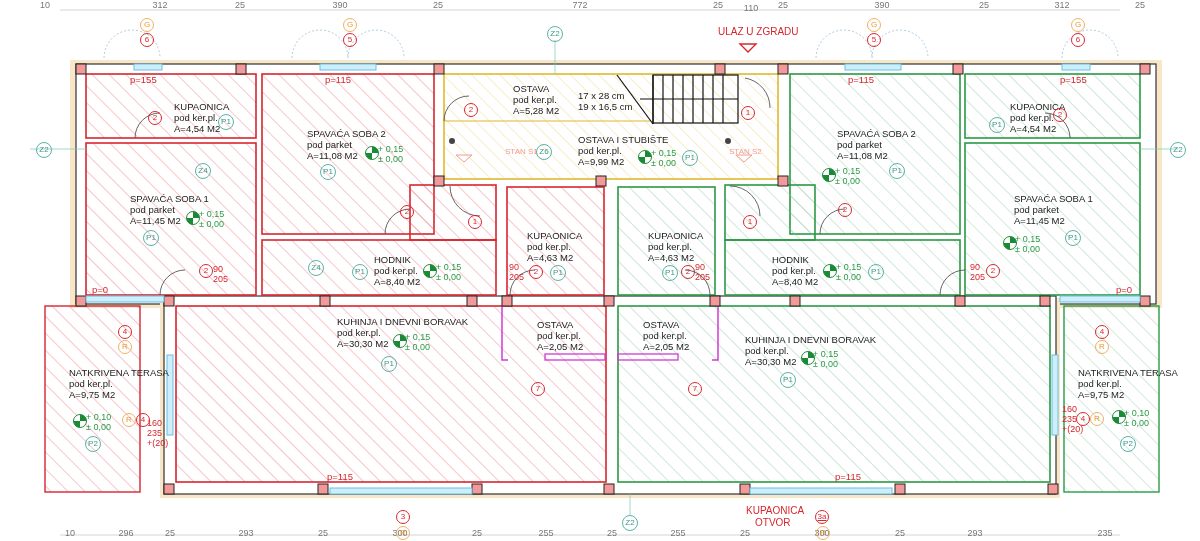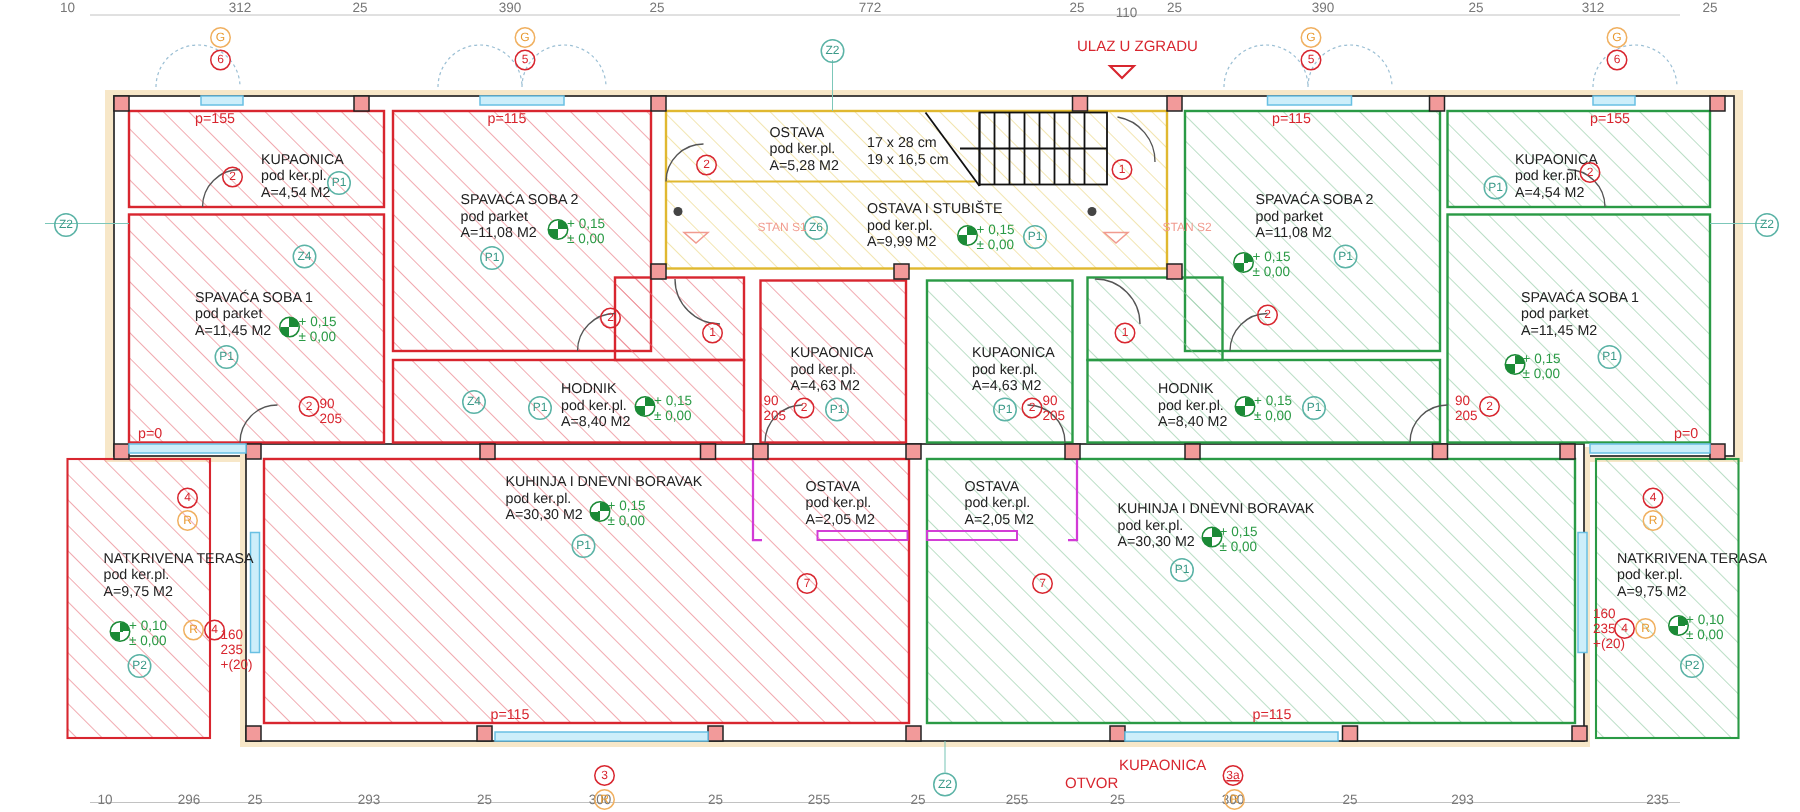--- a/index.html
+++ b/index.html
@@ -184,21 +184,21 @@
 <div class="dim" style="left:612px;top:528px;">25</div>
 <div class="dim" style="left:678px;top:528px;">255</div>
 <div class="dim" style="left:745px;top:528px;">25</div>
 <div class="dim" style="left:822px;top:528px;">300</div>
 <div class="dim" style="left:900px;top:528px;">25</div>
 <div class="dim" style="left:975px;top:528px;">293</div>
 <div class="dim" style="left:1105px;top:528px;">235</div>
 
 <div class="entry" style="left:718px;top:26px;">ULAZ U ZGRADU</div>
 <div class="entry" style="left:746px;top:505px;">KUPAONICA</div>
-<div class="entry" style="left:710px;top:517px;">OTVOR</div>
+<div class="entry" style="left:755px;top:517px;">OTVOR</div>
 
 <div class="tag" style="left:36px;top:142px;">Z2</div>
 <div class="tag" style="left:1170px;top:142px;">Z2</div>
 <div class="tag" style="left:547px;top:26px;">Z2</div>
 <div class="tag" style="left:622px;top:515px;">Z2</div>
 <div class="tag" style="left:536px;top:144px;">Z6</div>
 <div class="tag" style="left:195px;top:163px;">Z4</div>
 <div class="tag" style="left:308px;top:260px;">Z4</div>
 
 <div class="lbl" style="left:174px;top:101px;">
@@ -299,21 +299,21 @@
   <div>pod ker.pl.</div>
   <div>A=9,99 M2</div>
 </div>
 <div class="elev-sym" style="left:638px;top:150px;"></div>
 <div class="elev" style="left:651px;top:148px;">
     <div>+ 0,15</div>
     <div>± 0,00</div>
   </div>
 <div class="tag" style="left:682px;top:150px;">P1</div>
 <div class="lbl" style="left:461px;top:146px;color:#f19b8f;font-size:8px;margin-left:44px;">STAN S1</div>
-<div class="lbl" style="left:775px;top:146px;color:#f19b8f;font-size:8px;">STAN S2</div>
+<div class="lbl" style="left:729px;top:146px;color:#f19b8f;font-size:8px;">STAN S2</div>
 
 <div class="lbl" style="left:1010px;top:101px;">
   <div>KUPAONICA</div>
   <div>pod ker.pl.</div>
   <div>A=4,54 M2</div>
 </div>
 <div class="tag" style="left:989px;top:117px;">P1</div>
 <div class="lbl red" style="left:1060px;top:74px;">p=155</div>
 
 <div class="lbl" style="left:837px;top:128px;">

